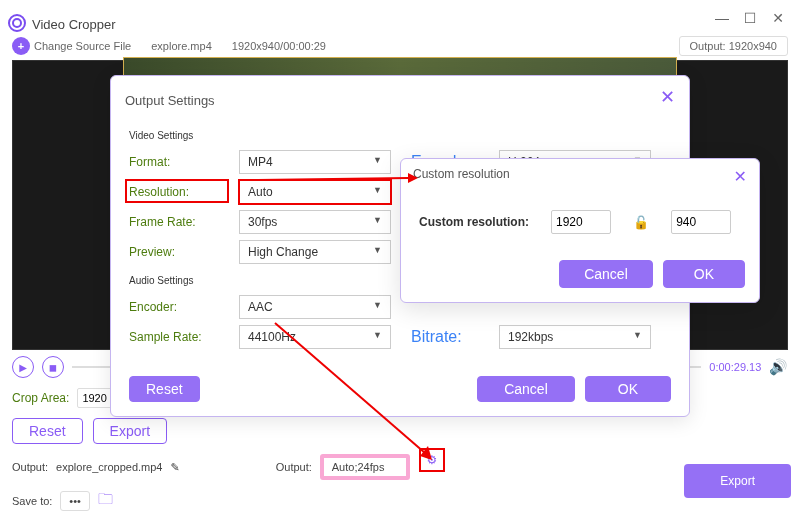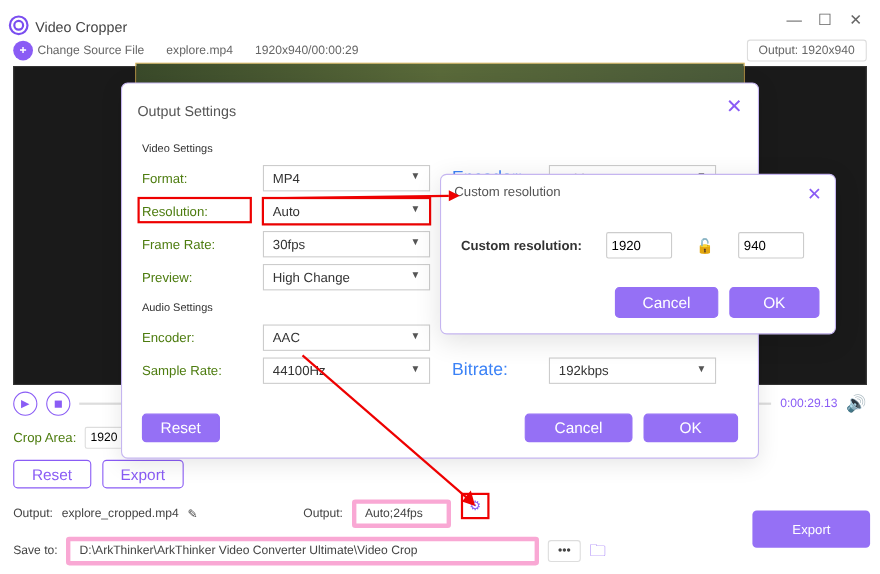--- a/index.html
+++ b/index.html
@@ -112,21 +112,20 @@
   <span style="cursor:pointer">✎</span>
   <span style="width:80px"></span>
   <span>Output:</span>
   <span class="sel">Auto;24fps</span>
 </div>
 
 <div class="gear-box">⚙</div>
 
 <div class="out-row">
   <span>Save to:</span>
-  <span class="sel" style="min-width:430px">D:\ArkThinker\ArkThinker Video Converter Ultimate\Video Crop</span>
   <span class="dots">•••</span>
   <span class="folder-i">🗀</span>
 </div>
 
 <div class="export">Export</div>
 
 <div class="dialog">
   <div class="dlg-head">
     <span class="dt">Output Settings</span>
     <span class="x">✕</span>

